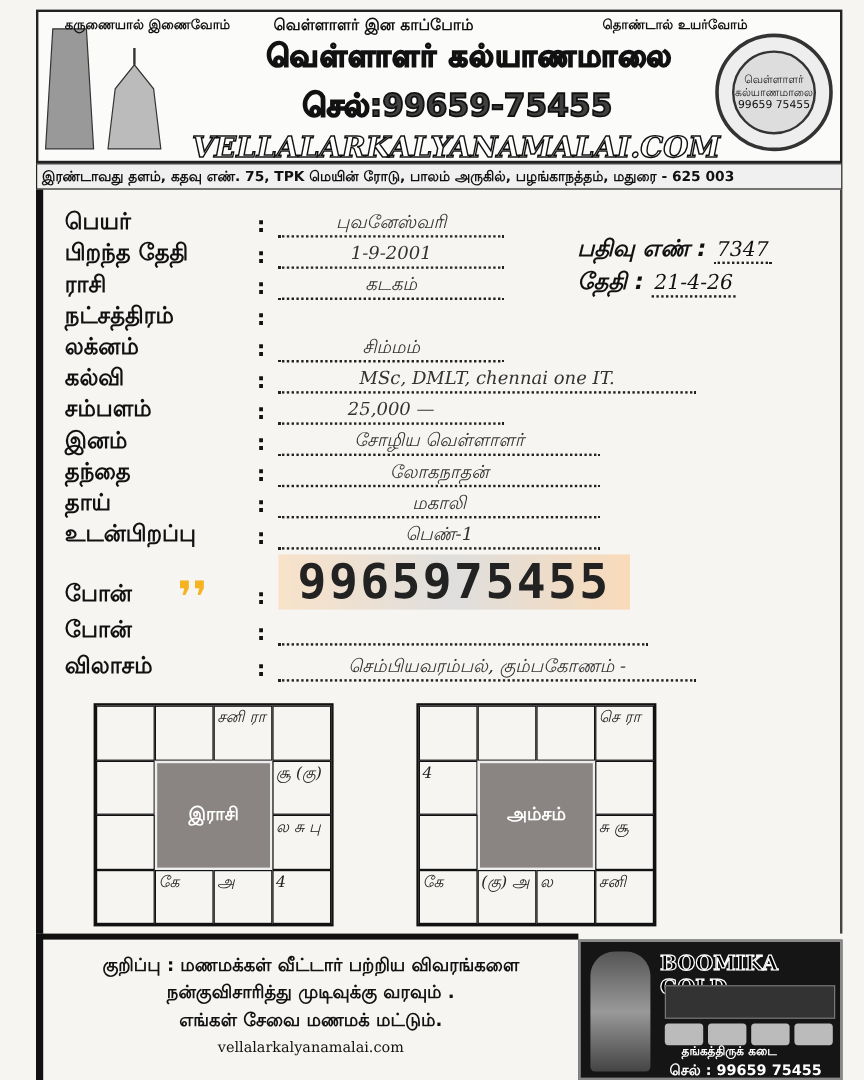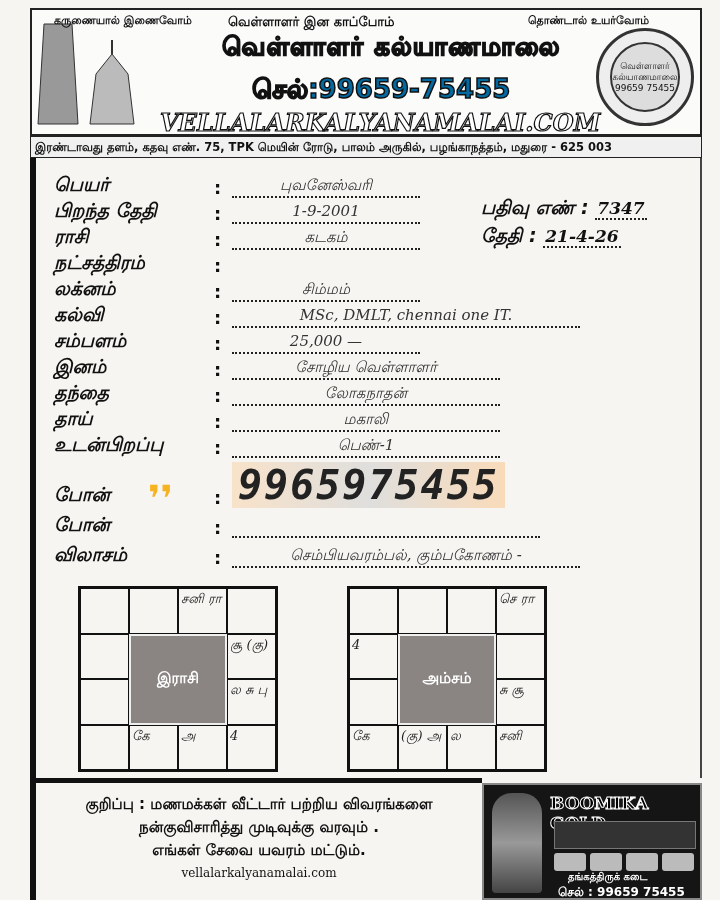--- a/index.html
+++ b/index.html
@@ -2,33 +2,33 @@
 <html><head>
 <meta charset="utf-8">
 <style>
   html,body{margin:0;padding:0;}
   body{width:720px;height:900px;background:#f6f5f2;position:relative;overflow:hidden;font-family:"DejaVu Sans",sans-serif;color:#111;}
   .header{position:absolute;left:30px;top:8px;width:672px;height:128px;border:2px solid #222;background:#fbfbfa;box-sizing:border-box;}
   .temple{position:absolute;left:2px;top:4px;width:120px;height:112px;}
   .emblem{position:absolute;right:6px;top:18px;width:98px;height:98px;border-radius:50%;border:3px solid #333;background:#eee;box-sizing:border-box;display:flex;align-items:center;justify-content:center;}
   .emblem .inner{width:66px;height:66px;border-radius:50%;border:2px solid #333;background:#ddd;display:flex;align-items:center;justify-content:center;font-size:9px;text-align:center;}
   .slogan{position:absolute;top:4px;font-size:11px;font-weight:bold;}
-  .s1{left:38px;} .s2{left:196px;font-size:13px;} .s3{left:496px;}
+  .s1{left:38px;} .s2{left:196px;font-size:13px;} .s3{left:470px;}
   .title{position:absolute;left:190px;top:22px;font-size:25px;font-weight:bold;color:#fff;-webkit-text-stroke:1.5px #111;letter-spacing:1px;}
-  .phone{position:absolute;left:220px;top:64px;font-size:26px;font-weight:bold;color:#0369a1;-webkit-text-stroke:1.5px #111;}
+  .phone{position:absolute;left:220px;top:64px;font-size:26px;font-weight:bold;color:#404040;-webkit-text-stroke:1.5px #111;}
   .web{position:absolute;left:128px;top:98px;font-family:"DejaVu Serif",serif;font-style:italic;font-size:24px;font-weight:bold;color:#fff;-webkit-text-stroke:1.2px #111;}
   .address{position:absolute;left:30px;top:136px;width:672px;height:22px;background:#f0f0f0;border:1px solid #222;box-sizing:border-box;font-size:11.5px;font-weight:bold;padding:3px 4px;white-space:nowrap;overflow:hidden;}
   .form{position:absolute;left:30px;top:158px;width:672px;height:620px;border-left:6px solid #111;border-right:2px solid #444;box-sizing:border-box;}
   .row{position:absolute;left:18px;height:26px;display:flex;align-items:flex-end;}
-  .lbl{width:160px;font-size:19px;font-style:italic;font-weight:bold;}
+  .lbl{width:160px;font-size:19px;font-weight:bold;}
   .colon{width:18px;font-size:18px;font-weight:bold;}
   .val{border-bottom:2px dotted #222;font-family:"DejaVu Serif",serif;font-style:italic;font-size:15px;color:#333;padding:0 4px;height:22px;line-height:22px;white-space:nowrap;text-align:center;}
   .reg{position:absolute;left:445px;font-size:19px;font-style:italic;font-weight:bold;}
-  .reg .v{border-bottom:2px dotted #222;font-family:"DejaVu Serif",serif;font-weight:bold;font-size:17px;padding:0 2px;}
-  .bigphone{font-family:"DejaVu Sans Mono",monospace;font-size:40px;font-weight:bold;color:#222;letter-spacing:2px;background:linear-gradient(90deg,rgba(255,170,80,.25),rgba(200,200,200,.5),rgba(255,170,80,.35));padding:0 6px;font-style:italic;}
+  .reg .v{border-bottom:2px dotted #222;font-family:"DejaVu Serif",serif;font-weight:normal;font-size:17px;padding:0 2px;}
+  .bigphone{font-family:"DejaVu Sans Mono",monospace;font-size:40px;font-weight:bold;color:#222;letter-spacing:2px;background:linear-gradient(90deg,rgba(255,170,80,.25),rgba(200,200,200,.5),rgba(255,170,80,.35));padding:0 16px;}
   .quote{position:absolute;left:112px;top:320px;font-size:36px;font-weight:bold;color:#f5b321;}
   .chart{position:absolute;top:428px;width:200px;height:186px;display:grid;grid-template-columns:repeat(4,1fr);grid-template-rows:repeat(4,1fr);border:2px solid #111;box-sizing:border-box;}
   .cell{border:1px solid #111;font-family:"DejaVu Serif",serif;font-style:italic;font-size:13px;color:#222;padding:2px;}
   .center{grid-column:2/4;grid-row:2/4;background:#8a8583;border:2px solid #eee;display:flex;align-items:center;justify-content:center;font-size:15px;font-weight:bold;color:#fff;}
   .bottom{position:absolute;left:30px;top:778px;width:452px;height:122px;border-top:5px solid #111;border-left:6px solid #111;box-sizing:border-box;text-align:center;}
   .note{font-size:15px;font-weight:bold;line-height:23px;margin-top:10px;}
   .site{font-family:"DejaVu Serif",serif;font-size:12px;margin-top:4px;}
   .ad{position:absolute;left:482px;top:783px;width:220px;height:117px;background:#151515;color:#fff;border:2px solid #888;box-sizing:border-box;}
   .ad .brand{position:absolute;left:66px;top:8px;font-family:"DejaVu Serif",serif;font-size:17px;font-weight:bold;color:#000;-webkit-text-stroke:1px #fff;}
   .ad .fig{position:absolute;left:8px;top:8px;width:50px;height:100px;background:linear-gradient(#555,#999,#444);border-radius:20px 20px 4px 4px;}
@@ -170,21 +170,21 @@
     <div class="cell">(கு) அ</div>
     <div class="cell">ல</div>
     <div class="cell">சனி</div>
   </div>
 </div>
 
 <div class="bottom">
   <div class="note">
     <div>குறிப்பு : மணமக்கள் வீட்டார் பற்றிய விவரங்களை</div>
     <div>நன்குவிசாரித்து முடிவுக்கு வரவும் .</div>
-    <div>எங்கள் சேவை யவரம் மட்டும்.</div>
+    <div>எங்கள் சேவை மணமக் மட்டும்.</div>
   </div>
   <div class="site">vellalarkalyanamalai.com</div>
 </div>
 
 <div class="ad">
   <div class="fig"></div>
   <div class="brand">BOOMIKA GOLD</div>
   <div class="desc"></div>
   <div class="items">
       <span></span>

